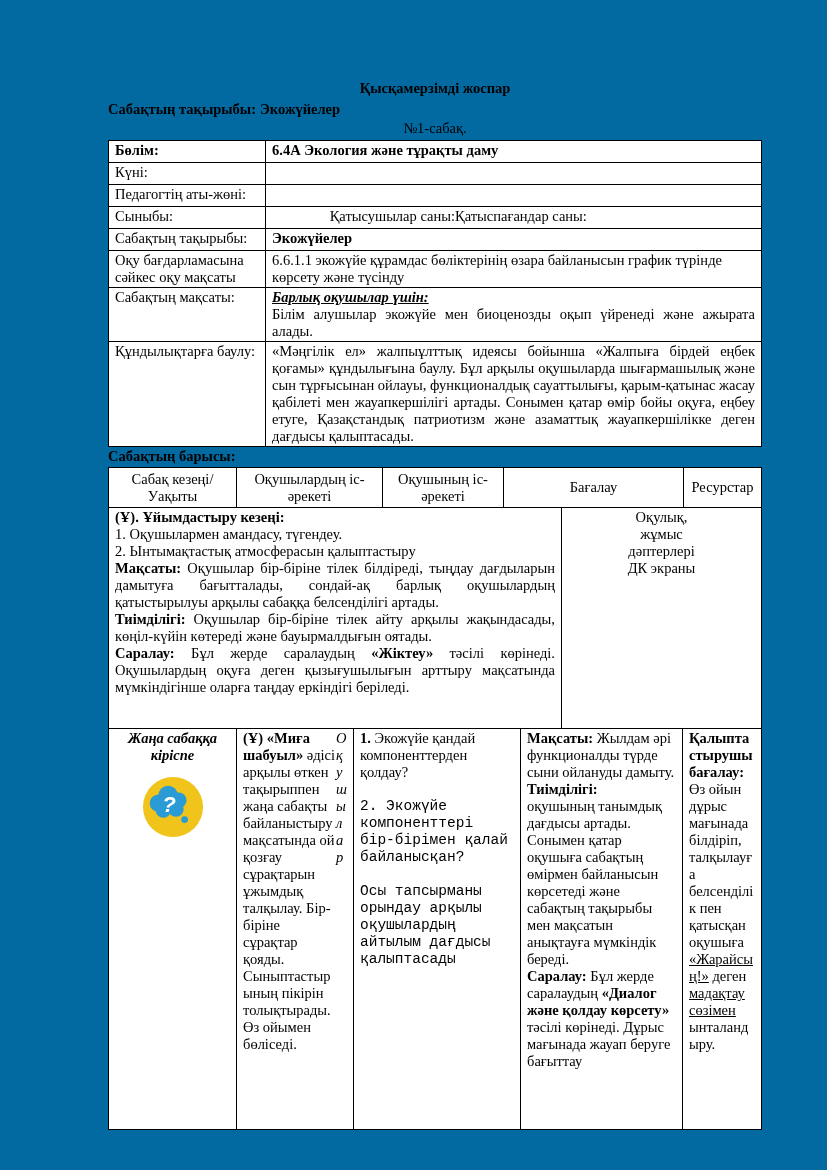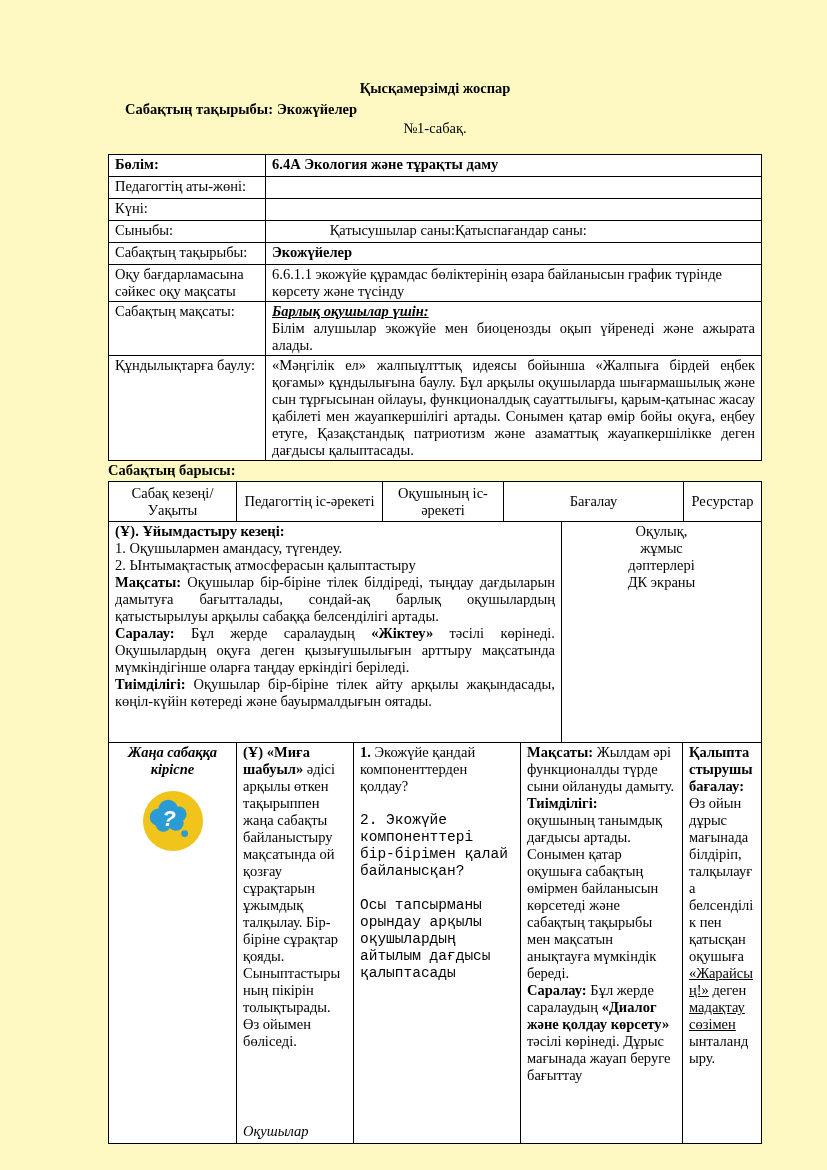--- a/index.html
+++ b/index.html
@@ -1,36 +1,36 @@
 <!DOCTYPE html>
 <html lang="kk"><head>
 <meta charset="utf-8">
 <style>
   html,body{margin:0;padding:0;background:#fff;}
   .page{
     position:relative;
     width:827px;height:1170px;
-    background:#fef9c3;
+    background:#0369a1;
     font-family:"Liberation Serif","DejaVu Serif",serif;
     font-size:14.5px;line-height:17px;color:#000;
     overflow:hidden;
   }
   .content{position:absolute;left:108px;top:80px;width:654px;}
   .doc-title{text-align:center;font-weight:bold;}
-  .doc-subtitle{margin-top:4px;font-weight:bold;margin-left:17px;}
+  .doc-subtitle{margin-top:4px;font-weight:bold;}
   .doc-subtitle .val{font-weight:bold;margin-left:4px;}
   .lesson-no{margin-top:2px;text-align:center;font-weight:normal;}
   
   .tbl{border:1px solid #000;box-sizing:border-box;width:654px;background:#fff;}
   .trow{display:flex;align-items:stretch;}
   .trow + .trow{border-top:1px solid #000;}
   .tcell{box-sizing:border-box;padding:1px 6px;border-right:1px solid #000;overflow-wrap:break-word;word-break:break-word;}
   .tcell:last-child{border-right:none;}
   
-  .table1{margin-top:17px;font-family:Liberation Serif, serif;}
+  .table1{margin-top:3px;font-family:Liberation Serif, serif;}
   .t1-label{width:157px;flex:0 0 157px;}
   .t1-value{flex:1 1 auto;}
   .rh1{min-height:21px;}
   .bold{font-weight:bold;}
   .biu{font-weight:bold;font-style:italic;text-decoration:underline;}
   .justify{text-align:justify;}
   .attn-left{display:inline-block;width:183px;text-align:right;}
   
   .section-heading{font-weight:bold;padding:1px 0 2px 0;}
   
@@ -39,21 +39,21 @@
   .h-c2{width:146px;flex:0 0 146px;}
   .h-c3{width:121px;flex:0 0 121px;}
   .h-c4{width:180px;flex:0 0 180px;}
   .h-c5{flex:1 1 auto;}
   .r1{min-height:220px;}
   .r1-c1{width:122px;flex:0 0 122px;text-align:center;}
   .r1-c2{width:453px;flex:0 0 453px;}
   .r1-c3{flex:1 1 auto;text-align:center;}
   .r2{min-height:400px;}
   .r2-c1{width:128px;flex:0 0 128px;text-align:center;font-style:italic;}
-  .r2-c2{width:117px;flex:0 0 117px;display:flex;flex-direction:column;justify-content:space-between;padding-bottom:3px;}
+  .r2-c2{width:117px;flex:0 0 117px;display:flex;justify-content:space-between;padding-bottom:3px;}
   .r2-c3{width:167px;flex:0 0 167px;}
   .r2-c4{width:162px;flex:0 0 162px;}
   .r2-c5{flex:1 1 auto;}
   .preline{white-space:pre-line;}
   .gap-top{margin-top:17px;font-family:Liberation Mono, monospace;}
   .italic{font-style:italic;}
   .u{text-decoration:underline;}
   .stage-icon{margin-top:12px;}
 </style>
 </head>
@@ -65,25 +65,25 @@
     <div class="doc-title">Қысқамерзімді жоспар</div>
     <div class="doc-subtitle"><span>Сабақтың тақырыбы:</span><span class="val">Экожүйелер</span></div>
     <div class="lesson-no">№1-сабақ.</div>
 
     <div class="tbl table1">
       <div class="trow rh1">
         <div class="tcell t1-label bold">Бөлім:</div>
         <div class="tcell t1-value bold">6.4А Экология және тұрақты даму</div>
       </div>
       <div class="trow rh1">
-        <div class="tcell t1-label">Педагогтің аты-жөні:</div>
+        <div class="tcell t1-label">Күні:</div>
         <div class="tcell t1-value"></div>
       </div>
       <div class="trow rh1">
-        <div class="tcell t1-label">Күні:</div>
+        <div class="tcell t1-label">Педагогтің аты-жөні:</div>
         <div class="tcell t1-value"></div>
       </div>
       <div class="trow rh1">
         <div class="tcell t1-label">Сыныбы:</div>
         <div class="tcell t1-value"><span class="attn-left">Қатысушылар саны:</span><span>Қатыспағандар саны:</span></div>
       </div>
       <div class="trow rh1">
         <div class="tcell t1-label">Сабақтың тақырыбы:</div>
         <div class="tcell t1-value bold">Экожүйелер</div>
       </div>
@@ -103,34 +103,34 @@
         <div class="tcell t1-value justify"> «Мәңгілік ел» жалпыұлттық идеясы бойынша «Жалпыға бірдей еңбек қоғамы» құндылығына баулу. Бұл арқылы оқушыларда шығармашылық және сын тұрғысынан ойлауы, функционалдық сауаттылығы, қарым-қатынас жасау қабілеті мен жауапкершілігі артады. Сонымен қатар өмір бойы оқуға, еңбеу етуге, Қазақстандық патриотизм және азаматтық жауапкершілікке  деген дағдысы қалыптасады.</div>
       </div>
     </div>
 
     <div class="section-heading">Сабақтың барысы:</div>
 
     <div class="tbl table2">
 
       <div class="trow">
         <div class="tcell hcell h-c1">Сабақ кезеңі/Уақыты</div>
-        <div class="tcell hcell h-c2">Педагогтің іс-әрекеті</div>
+        <div class="tcell hcell h-c2">Оқушылардың іс-әрекеті</div>
         <div class="tcell hcell h-c3">Оқушының іс-әрекеті</div>
         <div class="tcell hcell h-c4">Бағалау</div>
         <div class="tcell hcell h-c5">Ресурстар</div>
       </div>
 
       <div class="trow r1">
         <div class="tcell r1-c2">
           <div class="bold">(Ұ). Ұйымдастыру кезеңі:</div>
           <div>1. Оқушылармен амандасу, түгендеу.</div>
           <div>2. Ынтымақтастық атмосферасын қалыптастыру</div>
           <div class="justify"><b>Мақсаты:</b><span> Оқушылар бір-біріне тілек білдіреді, тыңдау дағдыларын дамытуға бағытталады, сондай-ақ барлық оқушылардың қатыстырылуы арқылы сабаққа белсенділігі артады.</span></div>
+          <div class="justify"><b>Тиімділігі:</b><span> Оқушылар бір-біріне тілек айту арқылы жақындасады, көңіл-күйін көтереді және бауырмалдығын оятады.</span></div>
           <div class="justify"><b>Саралау:</b><span> Бұл жерде саралаудың </span><b>«Жіктеу»</b><span> тәсілі көрінеді. Оқушылардың оқуға деген қызығушылығын арттыру мақсатында мүмкіндігінше оларға таңдау еркіндігі беріледі.</span></div>
-          <div class="justify"><b>Тиімділігі:</b><span> Оқушылар бір-біріне тілек айту арқылы жақындасады, көңіл-күйін көтереді және бауырмалдығын оятады.</span></div>
         </div>
         <div class="tcell r1-c3 preline">Оқулық,
 жұмыс
 дәптерлері
 ДК экраны</div>
       </div>
 
       <div class="trow r2">
         <div class="tcell r2-c1">
           <div class="bold">Жаңа сабаққа кіріспе</div>

